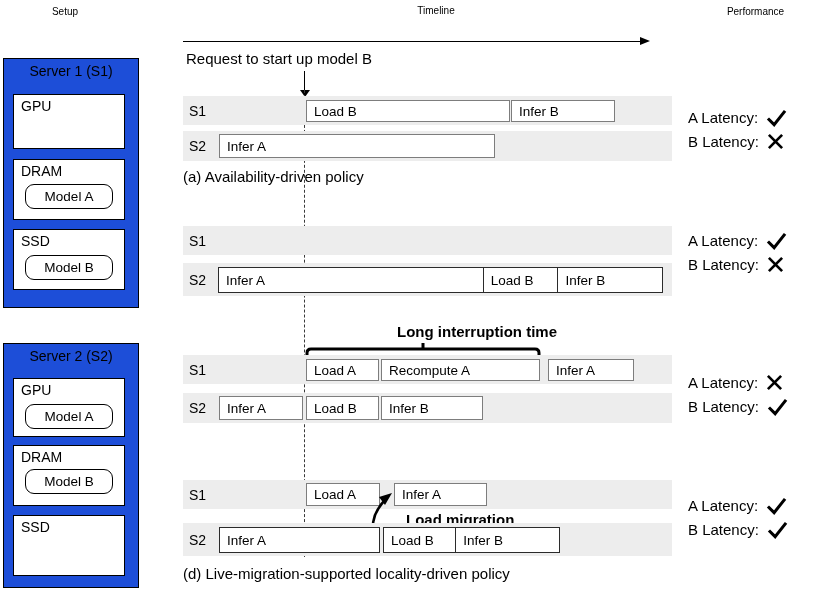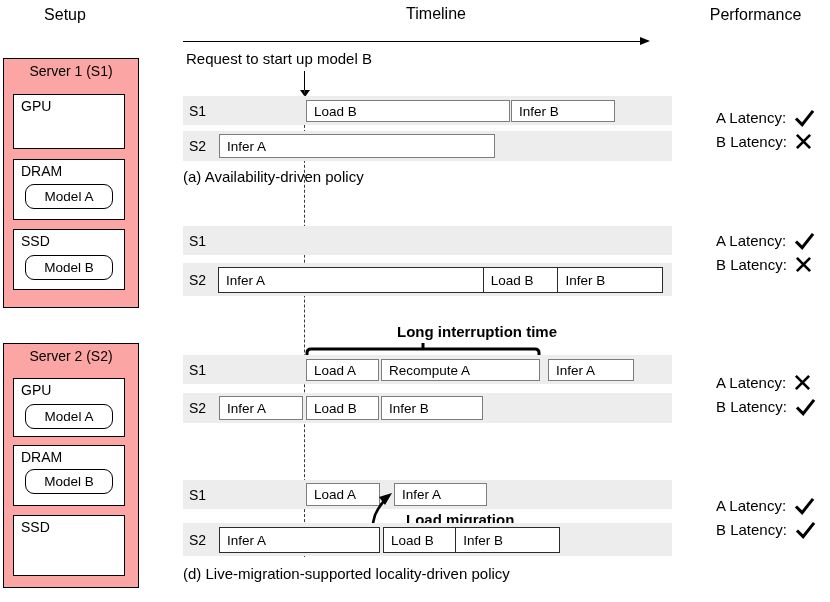--- a/index.html
+++ b/index.html
@@ -1,20 +1,20 @@
 <!DOCTYPE html>
 <html><head>
 <meta charset="utf-8">
 <style>
   html,body{margin:0;padding:0;background:#fff;}
   .canvas{position:relative;width:830px;height:602px;background:#fff;overflow:hidden;
           font-family:"Liberation Sans","DejaVu Sans",sans-serif;color:#000;}
-  .colhdr{position:absolute;font-size:16px;text-align:center;white-space:nowrap;}
+  .colhdr{position:absolute;font-size:10px;text-align:center;white-space:nowrap;}
   
-  .server{position:absolute;left:3px;width:136px;border:1.6px solid #000;background:#fca5a5;box-sizing:border-box;}
+  .server{position:absolute;left:3px;width:136px;border:1.6px solid #000;background:#1d4ed8;box-sizing:border-box;}
   .server-title{text-align:center;font-size:14px;margin-top:4px;white-space:nowrap;}
   .comp{position:absolute;left:9px;width:112px;border:1.4px solid #000;background:#fff;box-sizing:border-box;}
   .comp-name{font-size:14px;margin:3px 0 0 7px;}
   .model{position:absolute;left:11px;width:88px;height:25px;border:1.4px solid #000;border-radius:9px;
          text-align:center;line-height:23px;font-size:13.5px;background:#fff;box-sizing:border-box;}
   
   .axis{position:absolute;left:183px;top:41px;width:458px;height:0;border-top:1.4px solid #000;}
   .axis-head{position:absolute;left:640px;top:37px;width:0;height:0;
              border-top:4.5px solid transparent;border-bottom:4.5px solid transparent;border-left:10px solid #000;}
   .req-label{position:absolute;left:186px;top:50px;font-size:15px;white-space:nowrap;}
@@ -27,21 +27,21 @@
   .tbox{position:absolute;background:#fff;border:1.4px solid #7d7d7d;box-sizing:border-box;
         display:flex;align-items:center;padding-left:7px;font-size:13.5px;white-space:nowrap;}
   .tbox-group{position:absolute;background:#fff;border:1.4px solid #2b2b2b;box-sizing:border-box;display:flex;}
   .tbox-seg{display:flex;align-items:center;padding-left:7px;font-size:13.5px;box-sizing:border-box;
             border-left:1.4px solid #2b2b2b;white-space:nowrap;}
   .tbox-seg:first-child{border-left:none;}
   .caption{position:absolute;left:183px;font-size:15px;white-space:nowrap;}
   .annot{position:absolute;font-size:15px;font-weight:bold;white-space:nowrap;}
   .figsvg{position:absolute;}
   
-  .perf-entry{position:absolute;left:716px;text-align:center;}
+  .perf-entry{position:absolute;left:688px;text-align:center;}
   .perf-row{display:flex;align-items:center;height:23px;margin-bottom:1px;gap:8px;font-size:15px;white-space:nowrap;}
   .icon-slot{display:inline-flex;align-items:center;}
   .icon-slot svg{display:none;}
   .icon-slot.status-pass svg.svg-check{display:block;}
   .icon-slot.status-fail svg.svg-cross{display:block;}
 </style>
 </head>
 <body>
 
 <div class="canvas">

